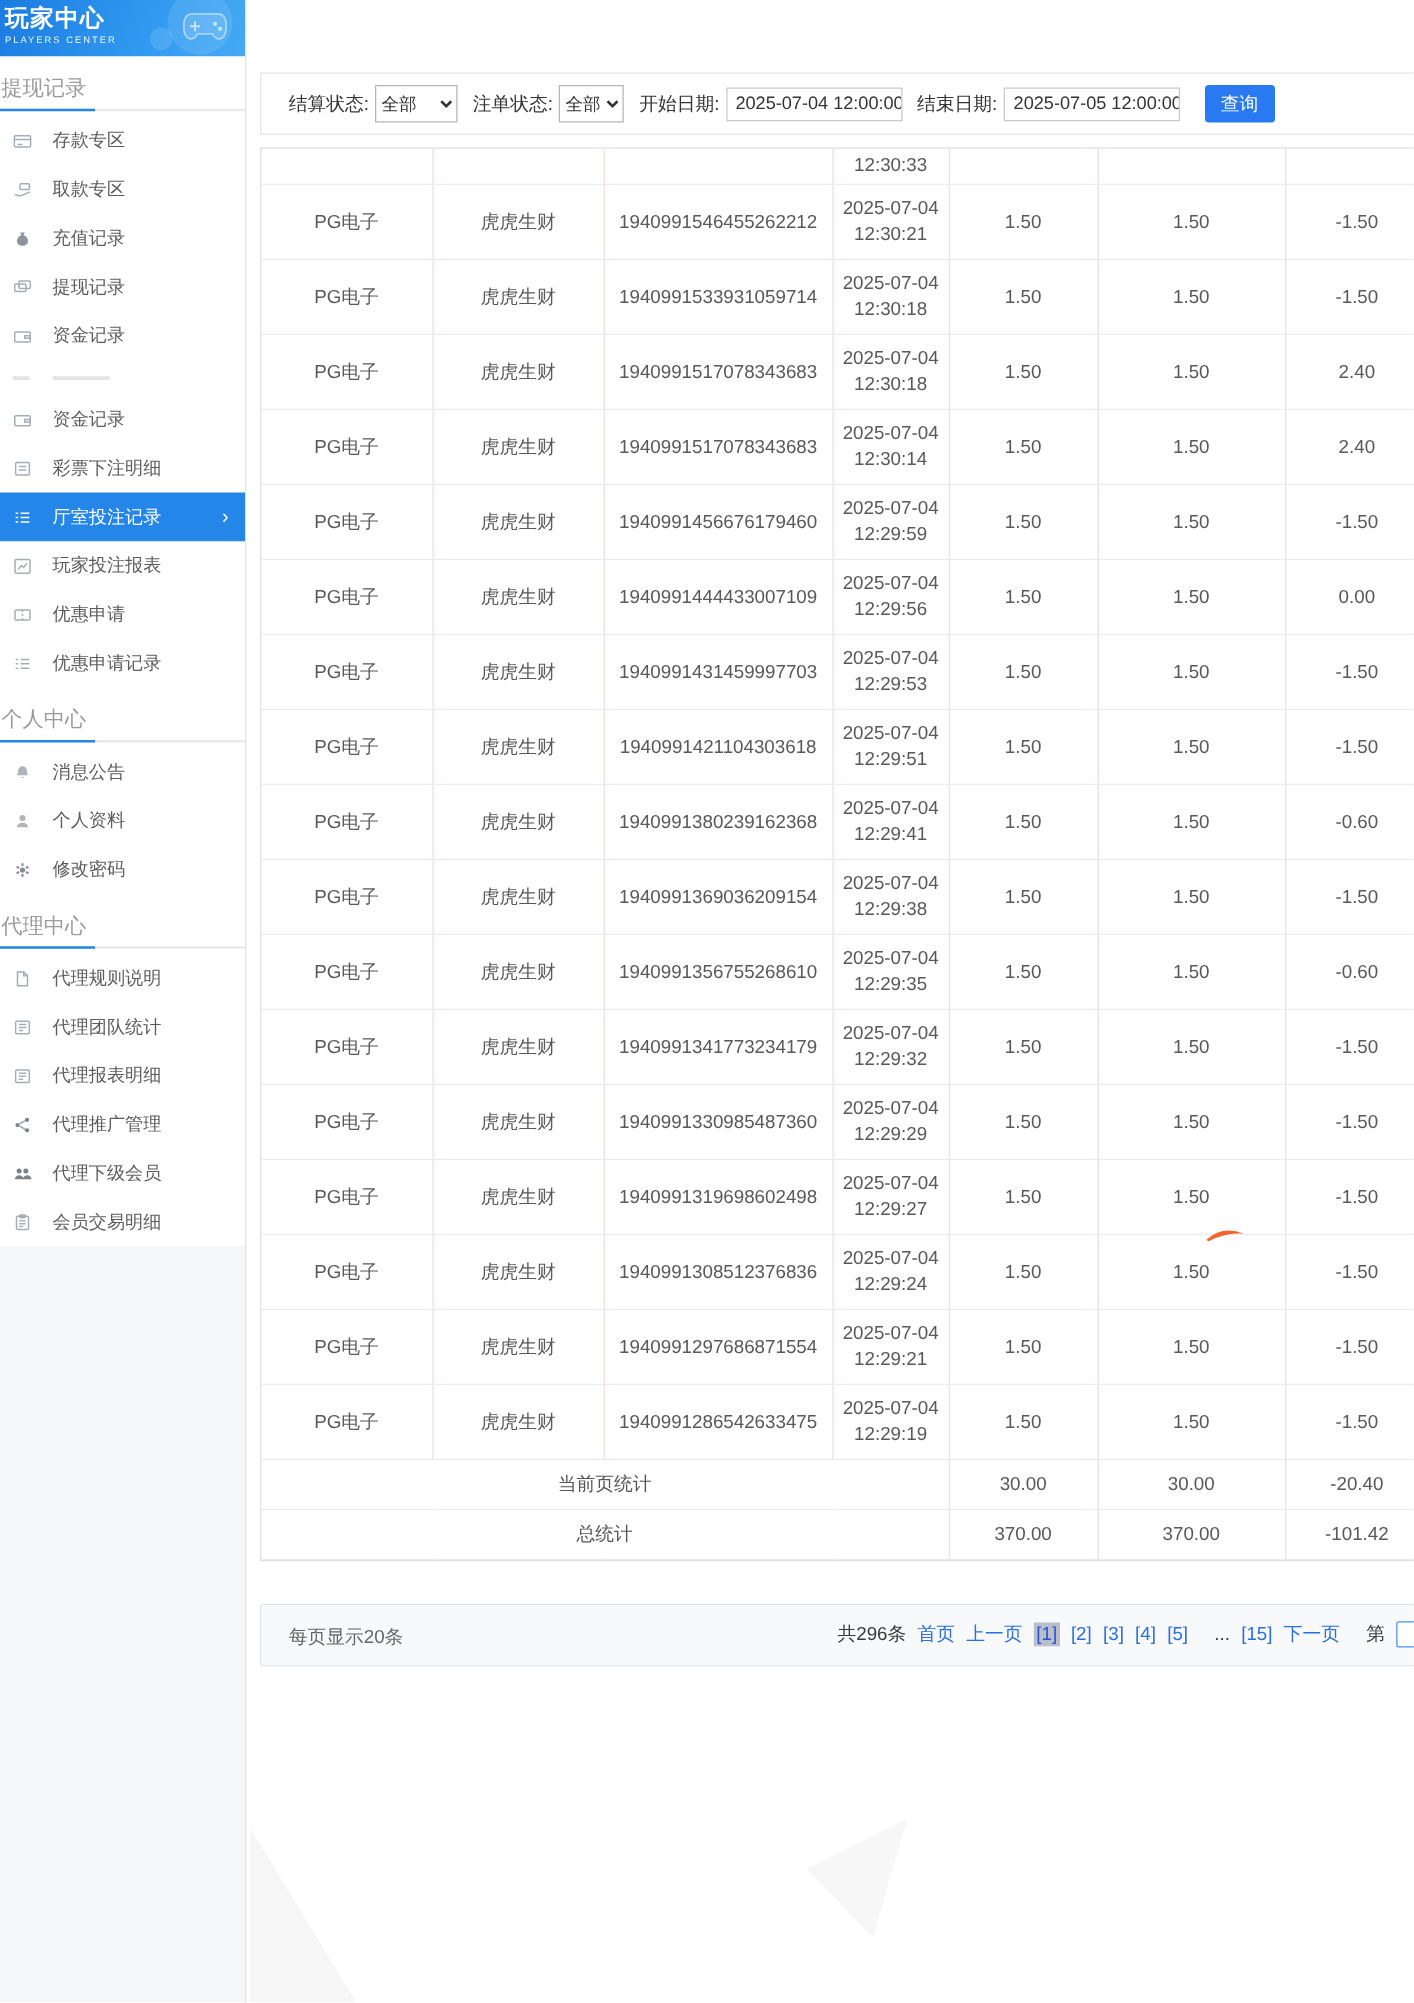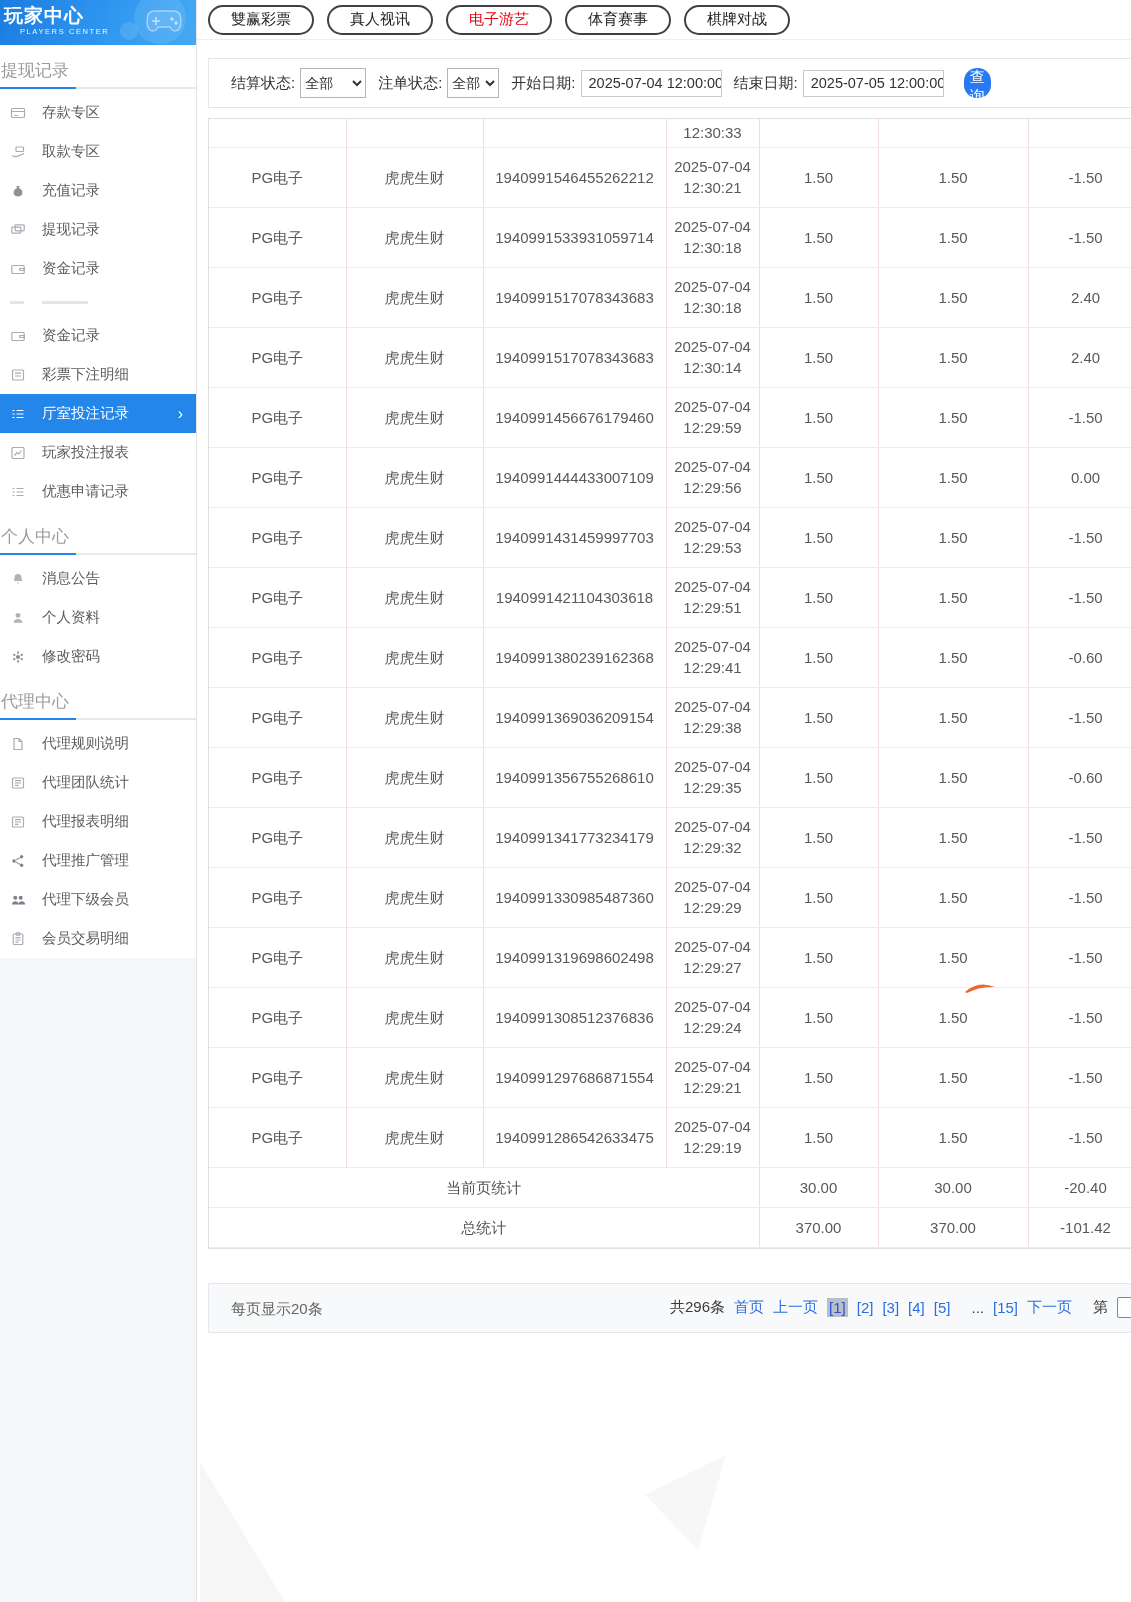--- a/index.html
+++ b/index.html
@@ -7,21 +7,21 @@
   body {
     position:relative; overflow:hidden; background:#fff;
     font-family:"Liberation Sans","DejaVu Sans",sans-serif; color:#333;
   }
   
   .sidebar { position:absolute; left:0; top:0; width:197px; height:1602px;
     background:#fff; border-right:1px solid #e3e3e3; display:flex; flex-direction:column; }
   .logo { position:relative; height:45px; flex:0 0 45px; overflow:hidden;
     background:linear-gradient(110deg,#1b7ce0,#2f97f0 55%,#45aaf4); padding:5px 0 0 4px; }
   .logo-title { color:#fff; font-size:19px; font-weight:bold; letter-spacing:1px; line-height:22px; }
-  .logo-sub { color:rgba(255,255,255,.92); font-size:7.5px; letter-spacing:1.6px;margin-left:16px; }
+  .logo-sub { color:rgba(255,255,255,.92); font-size:7.5px; letter-spacing:1.6px; }
   .logo-circle1 { position:absolute; right:10px; top:-8px; width:52px; height:52px; border-radius:50%; background:rgba(255,255,255,.10); }
   .logo-circle2 { position:absolute; right:58px; top:22px; width:18px; height:18px; border-radius:50%; background:rgba(255,255,255,.12); }
   .gamepad { position:absolute; right:12px; top:8px; width:40px; height:26px; }
   .section { }
   .sec-title { padding:14px 0 6px 1px; font-size:17px; color:#9b9b9b; height:42px; }
   .sec-line { position:relative; height:2px; background:#e9e9e9; margin-bottom:4px; }
   .sec-line i { position:absolute; left:0; top:0; width:76px; height:2px; background:#2486e8; display:block; }
   .item { position:relative; height:39px; display:flex; align-items:center; padding-left:10px; cursor:pointer; }
   .item .mi { width:16px; height:16px; margin-right:16px; flex:0 0 16px; }
   .item .mi svg { width:16px; height:16px; stroke:#a7adb5; fill:none; stroke-width:1.2; }
@@ -44,22 +44,22 @@
     font-family:"Liberation Sans","DejaVu Sans",sans-serif; }
   .tab.active { color:#e60012; }
   .filterbar { position:absolute; left:11px; top:58px; width:940px; height:50px;
     border:1px solid #e6e6e6; display:flex; align-items:center; padding-left:22px; }
   .f-label { font-size:15px; color:#333; margin-right:5px; }
   .f-select { height:30px; border:1px solid #b5b5b5; background:#fff; font-size:14px; color:#333;
     margin-right:12px; font-family:"Liberation Sans","DejaVu Sans",sans-serif; }
   .w66 { width:66px; } .w52 { width:52px; }
   .f-date { height:27px; width:141px; border:1px solid #c9c9c9; font-size:14.5px; color:#333;
     padding-left:7px; margin-right:12px; font-family:"Liberation Sans","DejaVu Sans",sans-serif; }
-  .q-btn { width:27px; height:30px; margin-left:8px; background:#2979f2; color:#fff; border:none;
-    border-radius:13px; font-size:15px; cursor:pointer; font-family:"Liberation Sans","DejaVu Sans",sans-serif; }
+  .q-btn { width:56px; height:30px; margin-left:8px; background:#2979f2; color:#fff; border:none;
+    border-radius:3px; font-size:15px; cursor:pointer; font-family:"Liberation Sans","DejaVu Sans",sans-serif; }
   
   .table-wrap { position:absolute; left:11px; top:118px; width:934px;
     border:1px solid #e0e0e0; border-right:none; }
   table { border-collapse:collapse; table-layout:fixed; width:934px; }
   td { border-right:1px solid #f3dcdc; border-bottom:1px solid #ececec; text-align:center;
     font-size:15px; color:#595959; vertical-align:middle; line-height:21px; overflow:hidden; }
   tr { height:60px; }
   tr.partial { height:28px; }
   tr.sum { height:40px; }
   td.sum-label { color:#555; }
@@ -163,20 +163,27 @@
         </div>
         <div class="item">
           <span class="mi"><svg viewBox="0 0 16 16">
               <rect x="2" y="2.5" width="12" height="11" rx="1"></rect>
               <path d="M4.5 10.5l2.5-3 2 1.5 2.5-3.5"></path>
             </svg></span>
           <span class="lbl">玩家投注报表</span>
         </div>
         <div class="item">
           <span class="mi"><svg viewBox="0 0 16 16">
+              <rect x="2" y="4" width="12" height="8" rx="1"></rect>
+              <path d="M8 4v8" stroke-dasharray="1.6 1.6"></path>
+            </svg></span>
+          <span class="lbl">优惠申请</span>
+        </div>
+        <div class="item">
+          <span class="mi"><svg viewBox="0 0 16 16">
               <path d="M2.5 4.5h2M2.5 8h2M2.5 11.5h2M6.5 4.5h7M6.5 8h7M6.5 11.5h7"></path>
             </svg></span>
           <span class="lbl">优惠申请记录</span>
         </div>
       </div>
       <div class="section">
         <div class="sec-title">个人中心</div>
         <div class="sec-line">
           <i></i>
         </div>
@@ -255,27 +262,20 @@
               <path d="M5.4 6.6h5.2M5.4 9h5.2M5.4 11.2h3.2"></path>
             </svg></span>
           <span class="lbl">会员交易明细</span>
         </div>
       </div>
     </div>
   <div class="sb-tail"></div>
 </aside>
 
 <main class="main">
-  <div class="tabbar" id="tabbar">
-      <button class="tab">雙赢彩票</button>
-      <button class="tab">真人视讯</button>
-      <button class="tab active">电子游艺</button>
-      <button class="tab">体育赛事</button>
-      <button class="tab">棋牌对战</button>
-    </div>
 
   <div class="filterbar">
     <span class="f-label">结算状态:</span>
     <select class="f-select w66">
       <option>全部</option>
     </select>
     <span class="f-label">注单状态:</span>
     <select class="f-select w52">
       <option>全部</option>
     </select>

